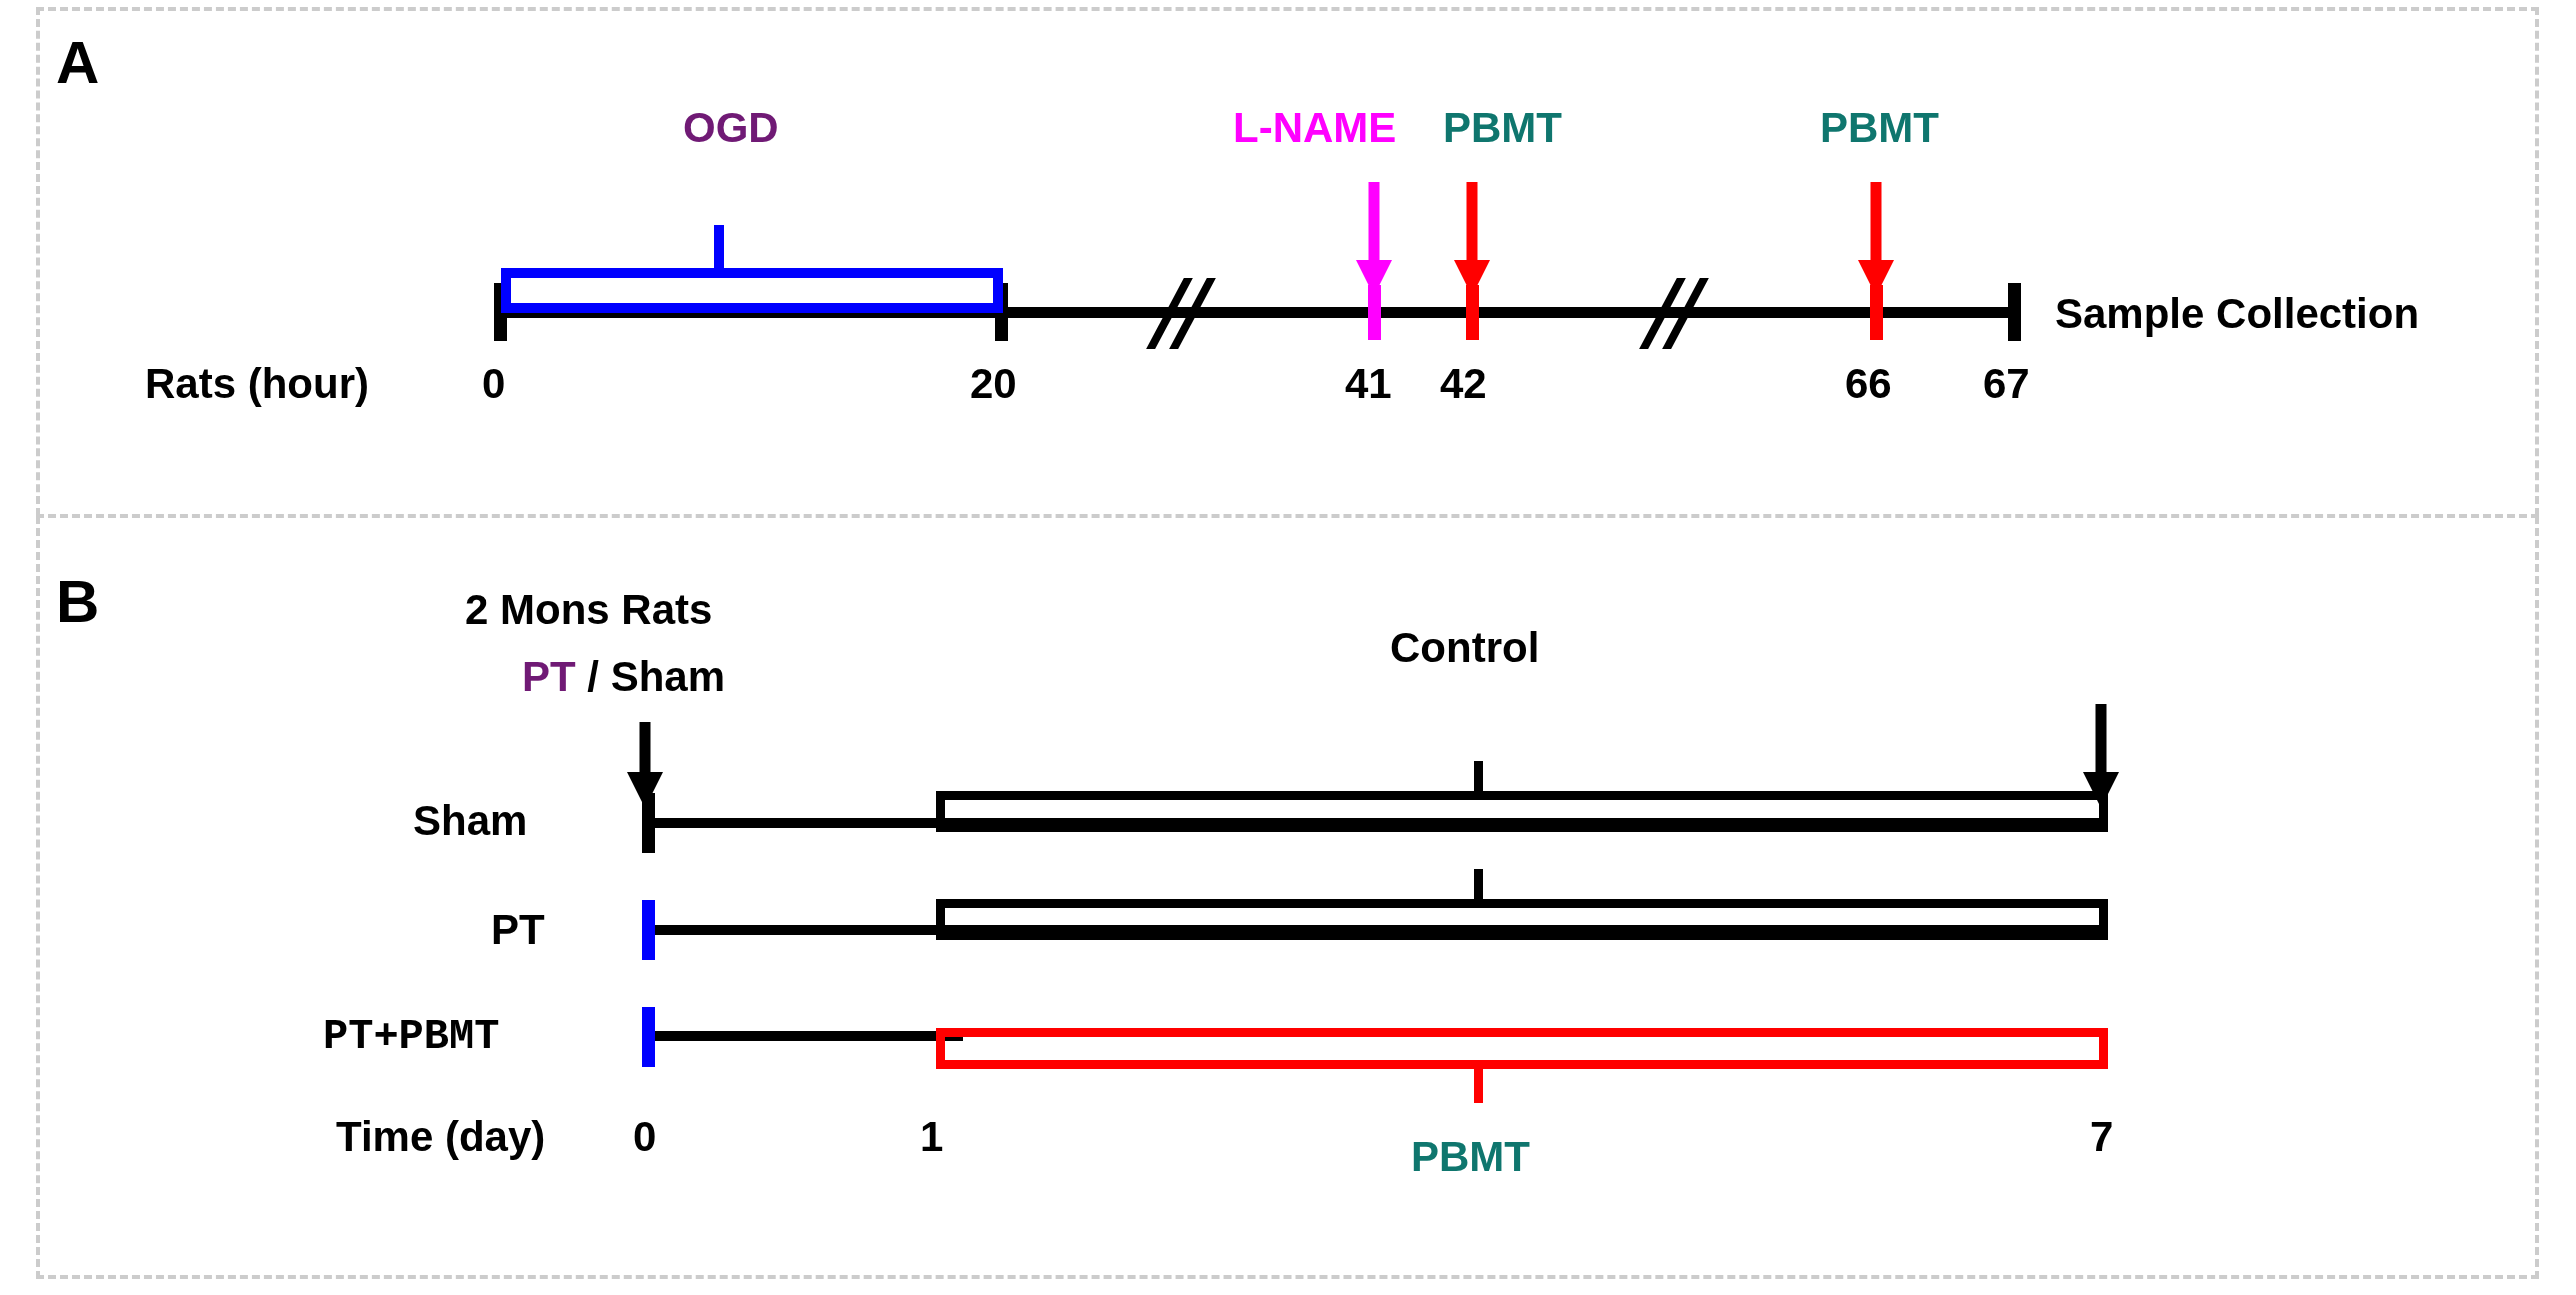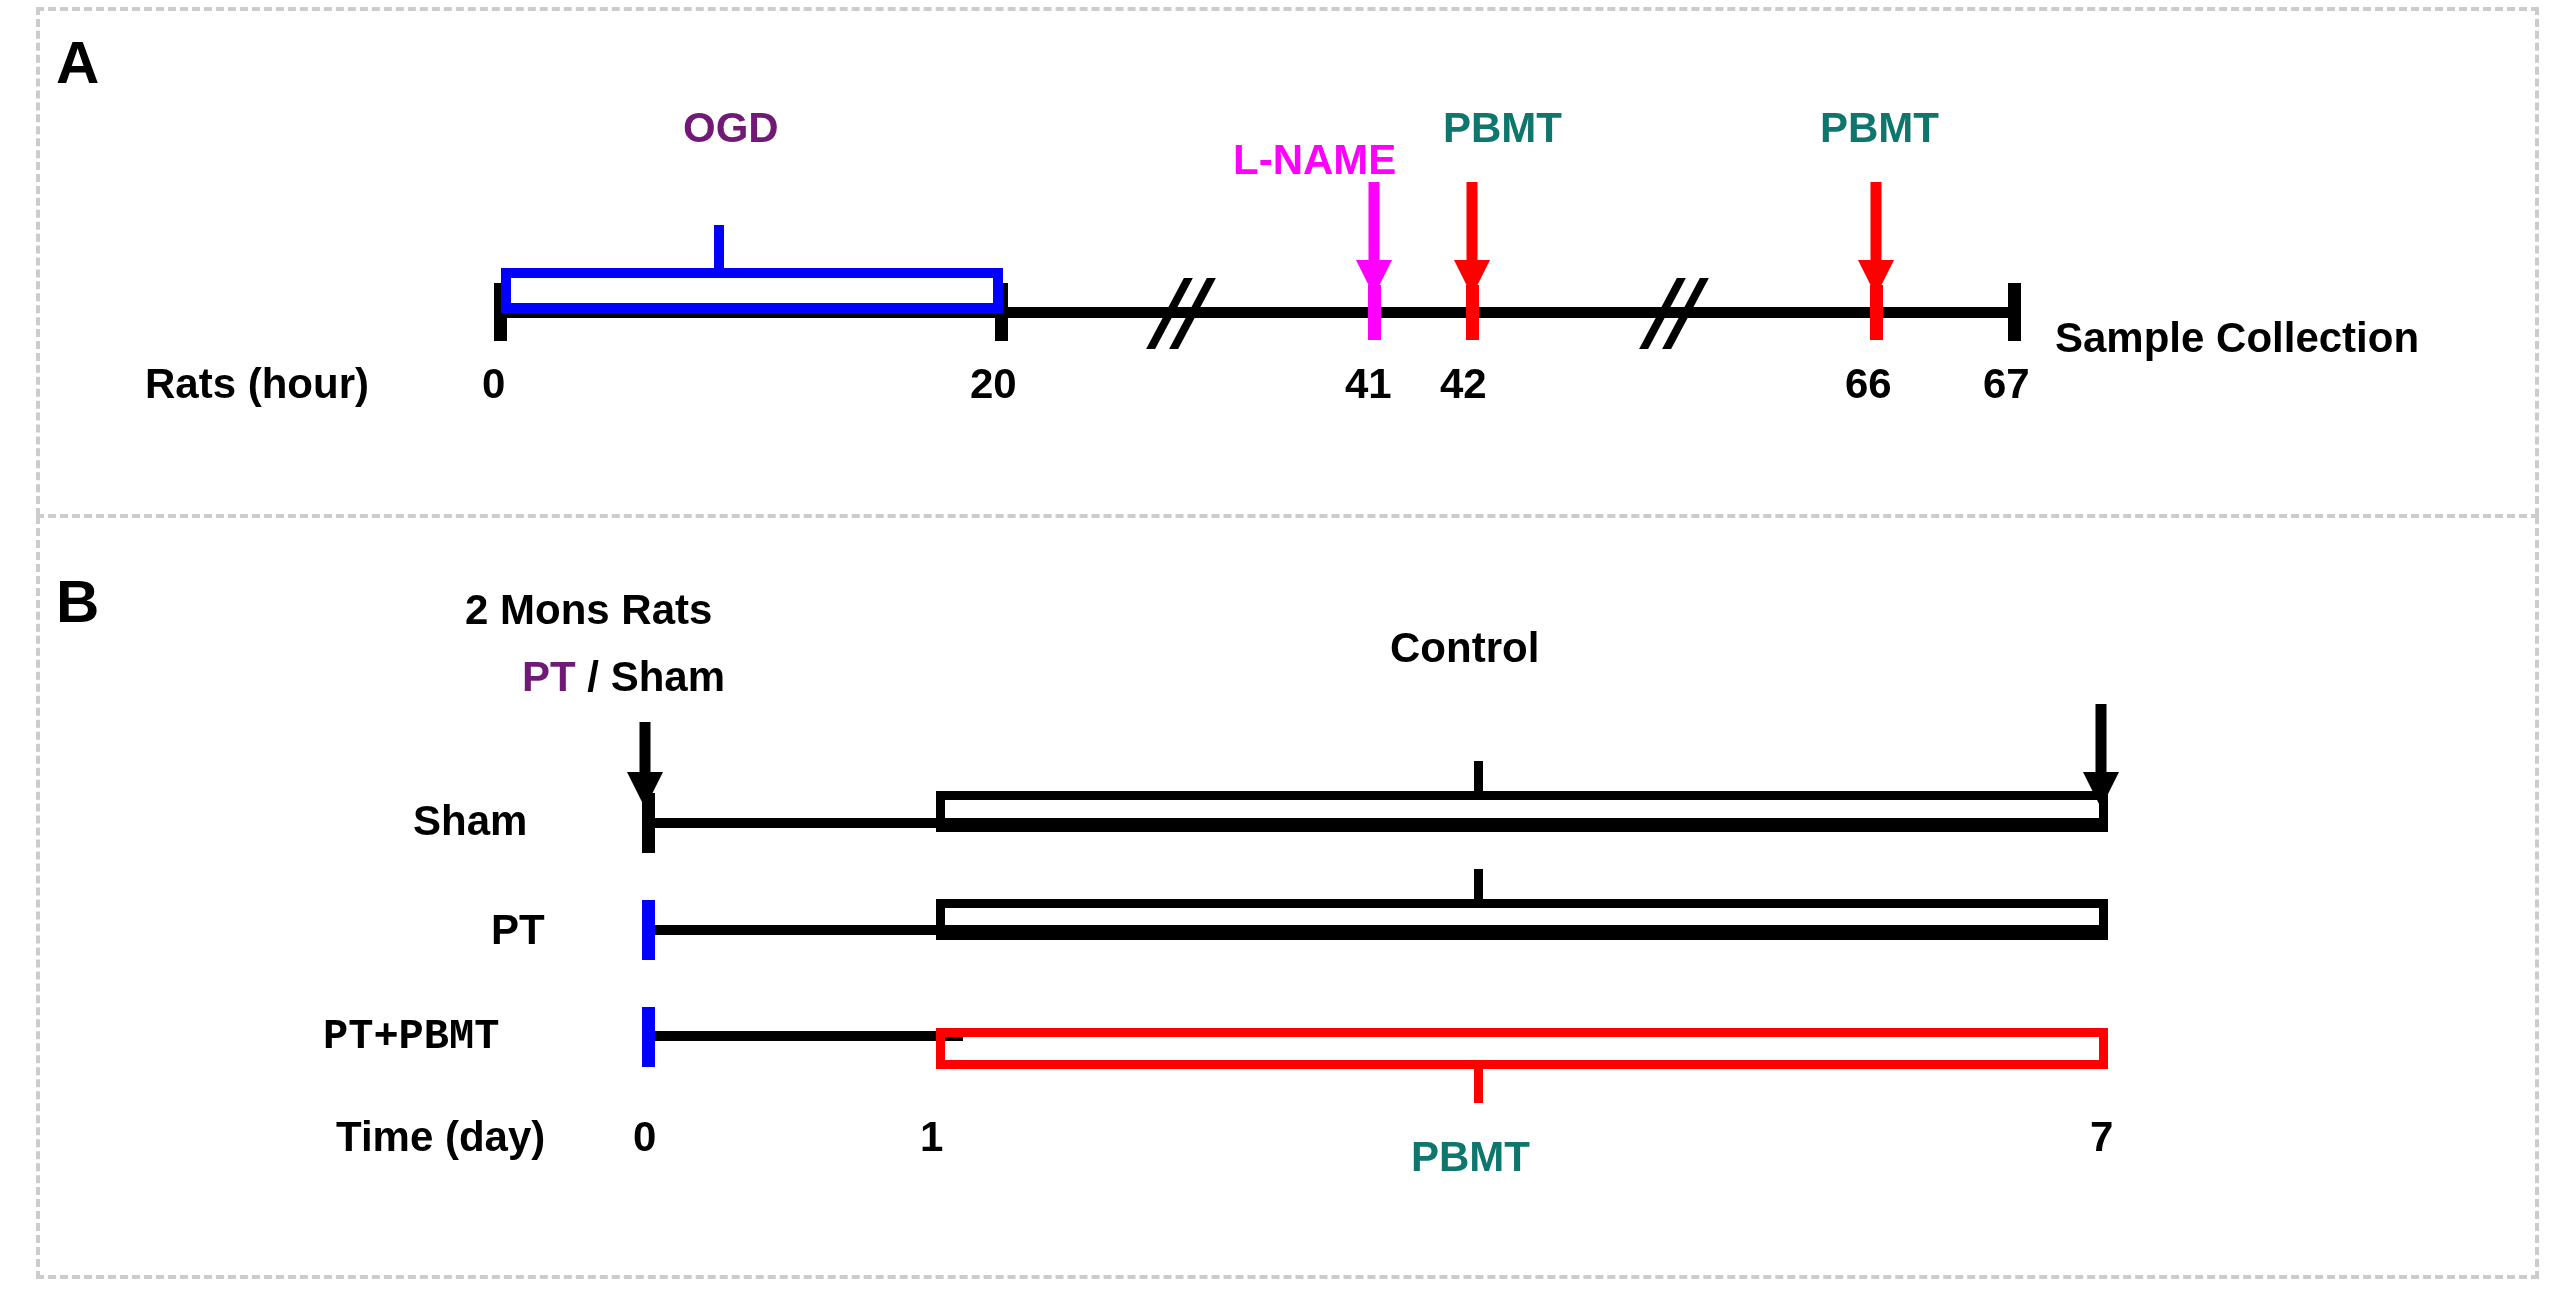--- a/index.html
+++ b/index.html
@@ -59,21 +59,21 @@
 <div id="fig">
 
   <div class="panel" id="panel-a"></div>
   <div class="hrule" id="rule-mid"></div>
   <div class="panel" id="panel-b"></div>
 
   <div class="plabel" style="left:56px;top:33px;">A</div>
   <div class="plabel" style="left:56px;top:572px;">B</div>
 
   <div class="txt t-big c-blue" style="left:683px;top:107px;">OGD</div>
-  <div class="txt t-big c-mag" style="left:1233px;top:107px;margin-top:32px;">L-NAME</div>
+  <div class="txt t-big c-mag" style="left:1233px;top:107px;">L-NAME</div>
   <div class="txt t-big c-red" style="left:1443px;top:107px;">PBMT</div>
   <div class="txt t-big c-red" style="left:1820px;top:107px;">PBMT</div>
 
   <div class="arrow a-mag" style="left:1356px;top:182px;width:36px;height:114px;">
     <div class="shaft" style="height:80px;"></div>
       <div class="head"></div>
   </div>
   <div class="arrow a-red" style="left:1454px;top:182px;width:36px;height:114px;">
     <div class="shaft" style="height:80px;"></div>
       <div class="head"></div>
@@ -105,21 +105,21 @@
   <div class="obracket nofill" style="left:501px;top:268px;width:502px;height:45px;"></div>
   <div class="otick" style="left:714px;top:225px;height:47px;"></div>
 
   <div class="txt t-head" style="left:145px;top:363px;">Rats (hour)</div>
   <div class="txt t-num" style="left:482px;top:363px;">0</div>
   <div class="txt t-num" style="left:970px;top:363px;">20</div>
   <div class="txt t-num" style="left:1345px;top:363px;">41</div>
   <div class="txt t-num" style="left:1440px;top:363px;">42</div>
   <div class="txt t-num" style="left:1845px;top:363px;">66</div>
   <div class="txt t-num" style="left:1983px;top:363px;">67</div>
-  <div class="txt t-head" style="left:2055px;top:293px;margin-top:24px;">Sample Collection</div>
+  <div class="txt t-head" style="left:2055px;top:293px;">Sample Collection</div>
 
   <div class="txt t-head" style="left:465px;top:589px;">2 Mons Rats</div>
   <div class="txt t-head" style="left:522px;top:656px;">
     <span class="c-blue">PT</span><span> / </span><span>Sham</span>
   </div>
 
   <div class="txt t-head" style="left:1390px;top:627px;text-align:right;">Control</div>
   <div class="txt t-head c-red" style="left:1411px;top:1136px;">PBMT</div>
 
   <div class="arrow a-blk" style="left:627px;top:722px;width:36px;height:86px;">

